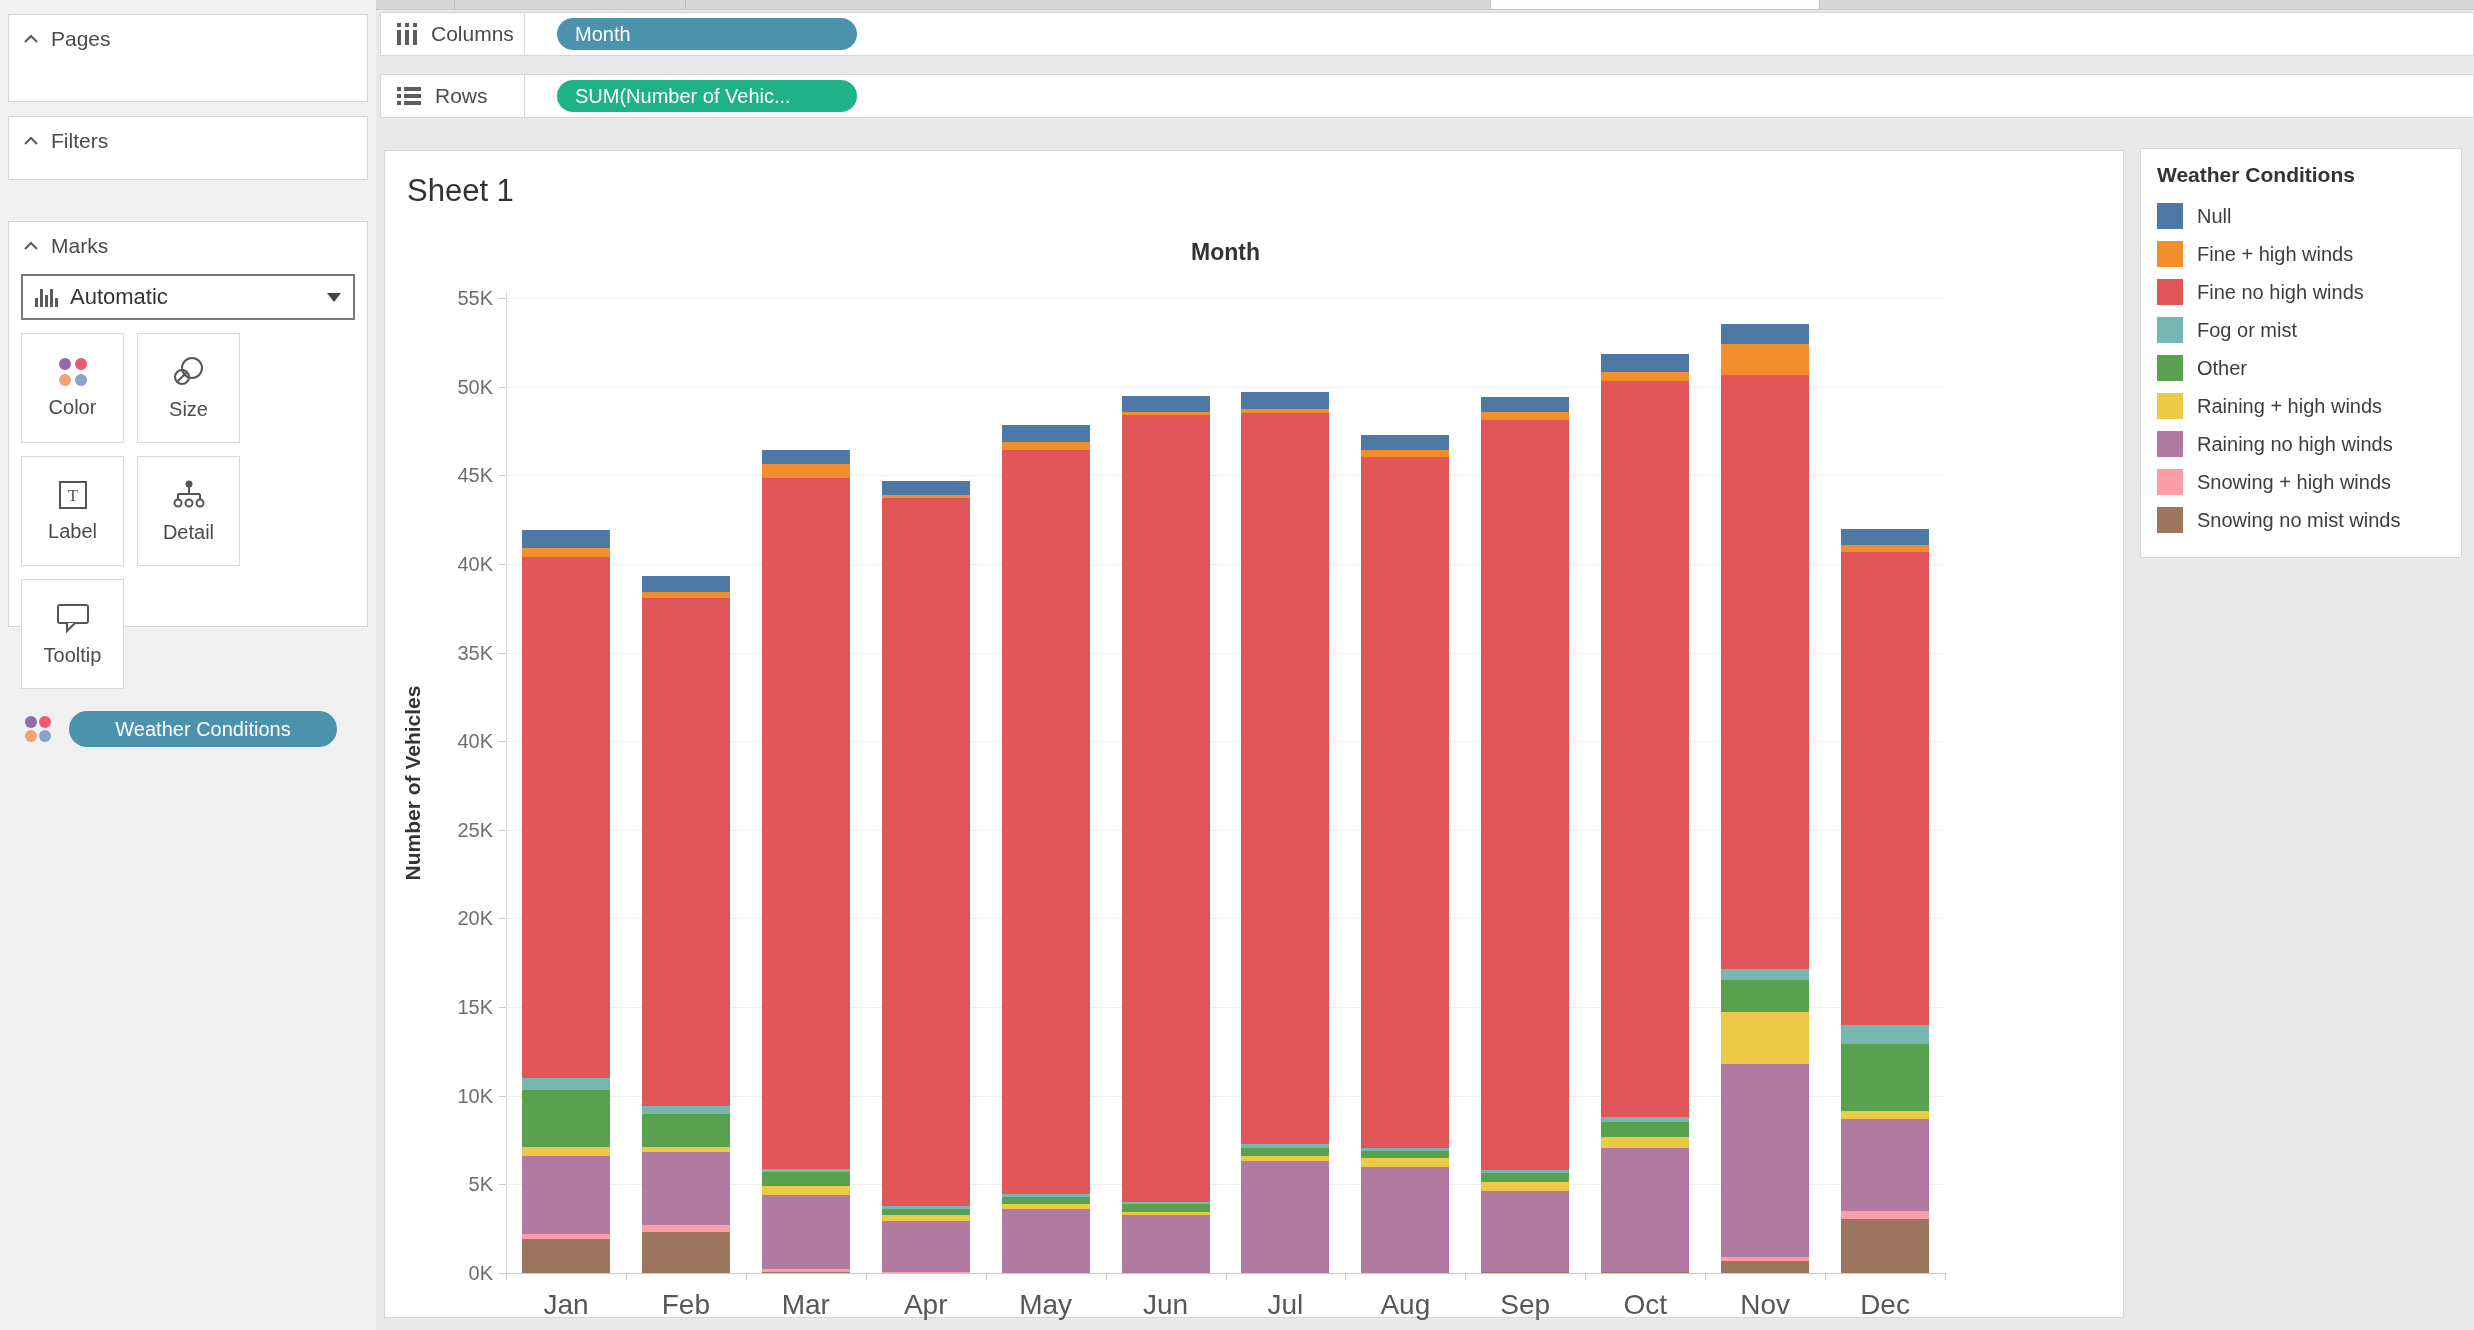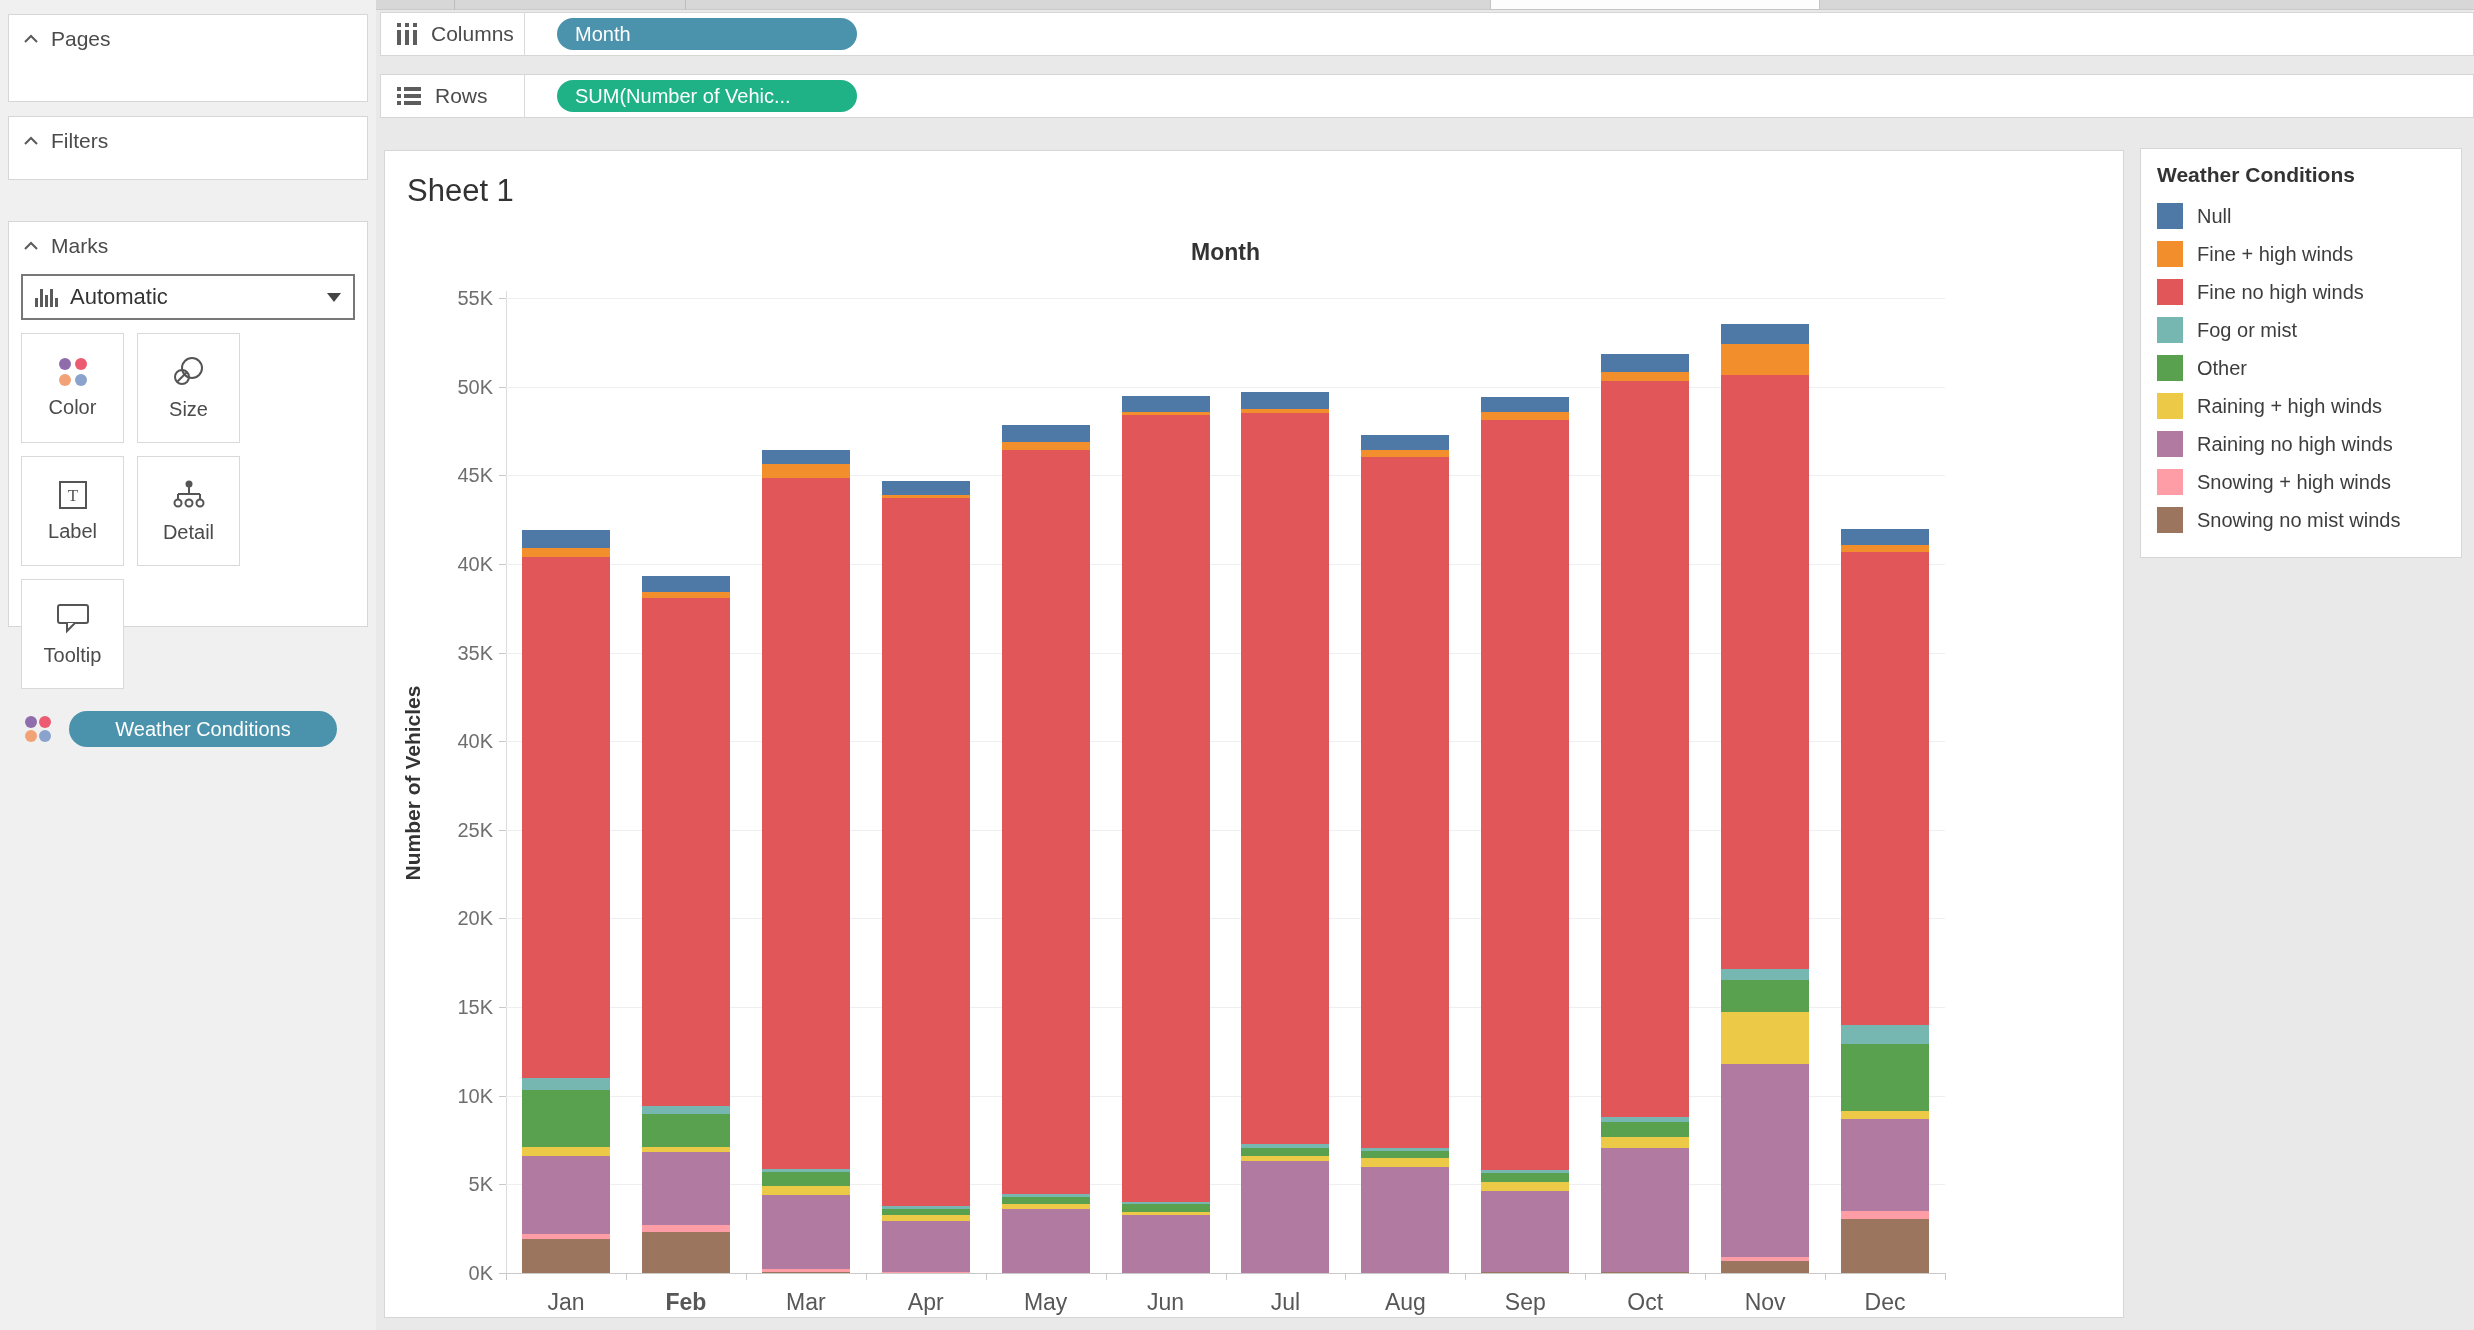--- a/index.html
+++ b/index.html
@@ -69,21 +69,21 @@
   .y-axis-title { position:absolute; left:-282px; top:620px; width:620px; transform:rotate(-90deg); transform-origin:center; text-align:center; font-size:21px; font-weight:bold; color:#333; }
   #plot-area { position:absolute; left:0; top:0; width:1740px; height:1168px; }
   .gridline { position:absolute; left:121px; width:1439px; height:1px; background:#efefef; }
   .ytick-label { position:absolute; left:0; width:108px; text-align:right; font-size:20px; color:#6e6e6e; transform:translateY(-50%); }
   .ytick-dash { position:absolute; left:114px; width:7px; height:1px; background:#c9c9c9; }
   .y-axis-line { position:absolute; left:121px; top:140px; width:1px; height:982px; background:#dcdcdc; }
   .x-axis-line { position:absolute; left:121px; top:1122px; width:1440px; height:1px; background:#c9c9c9; }
   .xtick { position:absolute; top:1122px; width:1px; height:7px; background:#c9c9c9; }
   .bar-col { position:absolute; bottom:46px; display:flex; flex-direction:column-reverse; align-items:center; }
   .bar-seg { width:88px; flex:0 0 auto; }
-  .month-label { position:absolute; top:1138px; text-align:center; font-size:23px; color:#575757; }
+  .month-label { position:absolute; top:1138px; text-align:center; font-size:28px; color:#575757; }
   
   .legend-card { position:absolute; left:2140px; top:148px; width:322px; height:410px; background:#fff; border:1px solid #d6d6d6; padding:14px 16px; }
   .legend-title { font-size:21px; font-weight:bold; color:#333; margin-bottom:10px; }
   .legend-item { display:flex; align-items:center; gap:14px; height:38px; cursor:pointer; }
   .legend-swatch { width:26px; height:26px; flex:0 0 auto; }
   .legend-label { font-size:20px; color:#3d3d3d; }
   
   .icon-svg { display:block; }
 </style>
 </head>
@@ -291,21 +291,21 @@
         <div class="bar-seg" style="height: 40.7727px; background: rgb(156, 117, 95);"></div>
         <div class="bar-seg" style="height: 7.09091px; background: rgb(255, 157, 167);"></div>
         <div class="bar-seg" style="height: 72.6818px; background: rgb(176, 122, 161);"></div>
         <div class="bar-seg" style="height: 5.31818px; background: rgb(237, 201, 72);"></div>
         <div class="bar-seg" style="height: 33.6818px; background: rgb(89, 161, 79);"></div>
         <div class="bar-seg" style="height: 7.09091px; background: rgb(118, 183, 178);"></div>
         <div class="bar-seg" style="height: 508.773px; background: rgb(225, 87, 89);"></div>
         <div class="bar-seg" style="height: 5.31818px; background: rgb(242, 142, 43);"></div>
         <div class="bar-seg" style="height: 15.9545px; background: rgb(78, 121, 167);"></div>
       </div>
-      <div class="month-label" style="left: 240.917px; width: 119.917px; font-weight: bold;">Feb</div>
+      <div class="month-label" style="left: 240.917px; width: 119.917px;">Feb</div>
       <div class="bar-col" style="left: 360.833px; width: 119.917px;">
         <div class="bar-seg" style="height: 0.886364px; background: rgb(156, 117, 95);"></div>
         <div class="bar-seg" style="height: 2.65909px; background: rgb(255, 157, 167);"></div>
         <div class="bar-seg" style="height: 74.4545px; background: rgb(176, 122, 161);"></div>
         <div class="bar-seg" style="height: 8.86364px; background: rgb(237, 201, 72);"></div>
         <div class="bar-seg" style="height: 14.1818px; background: rgb(89, 161, 79);"></div>
         <div class="bar-seg" style="height: 2.65909px; background: rgb(118, 183, 178);"></div>
         <div class="bar-seg" style="height: 691.364px; background: rgb(225, 87, 89);"></div>
         <div class="bar-seg" style="height: 14.1818px; background: rgb(242, 142, 43);"></div>
         <div class="bar-seg" style="height: 14.1818px; background: rgb(78, 121, 167);"></div>

